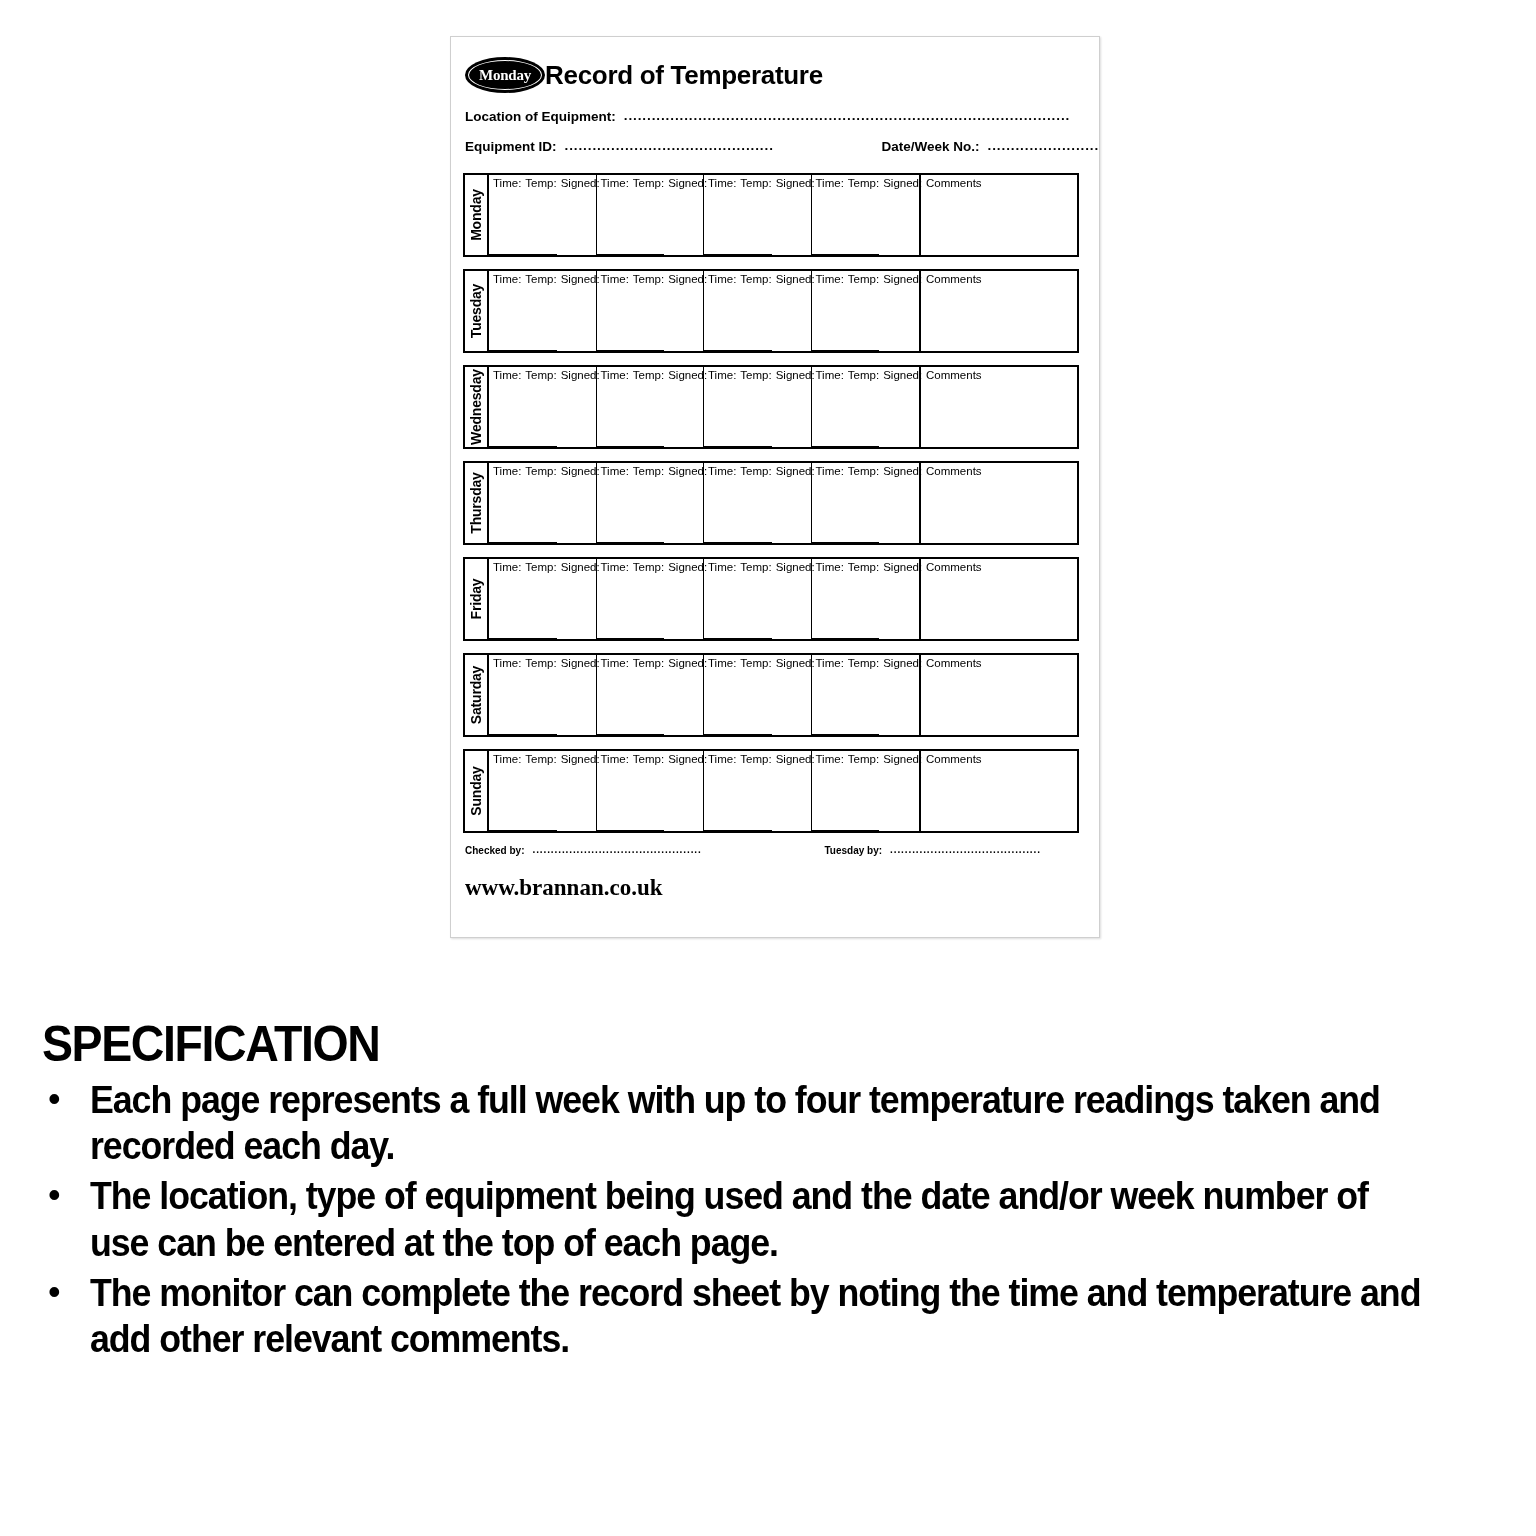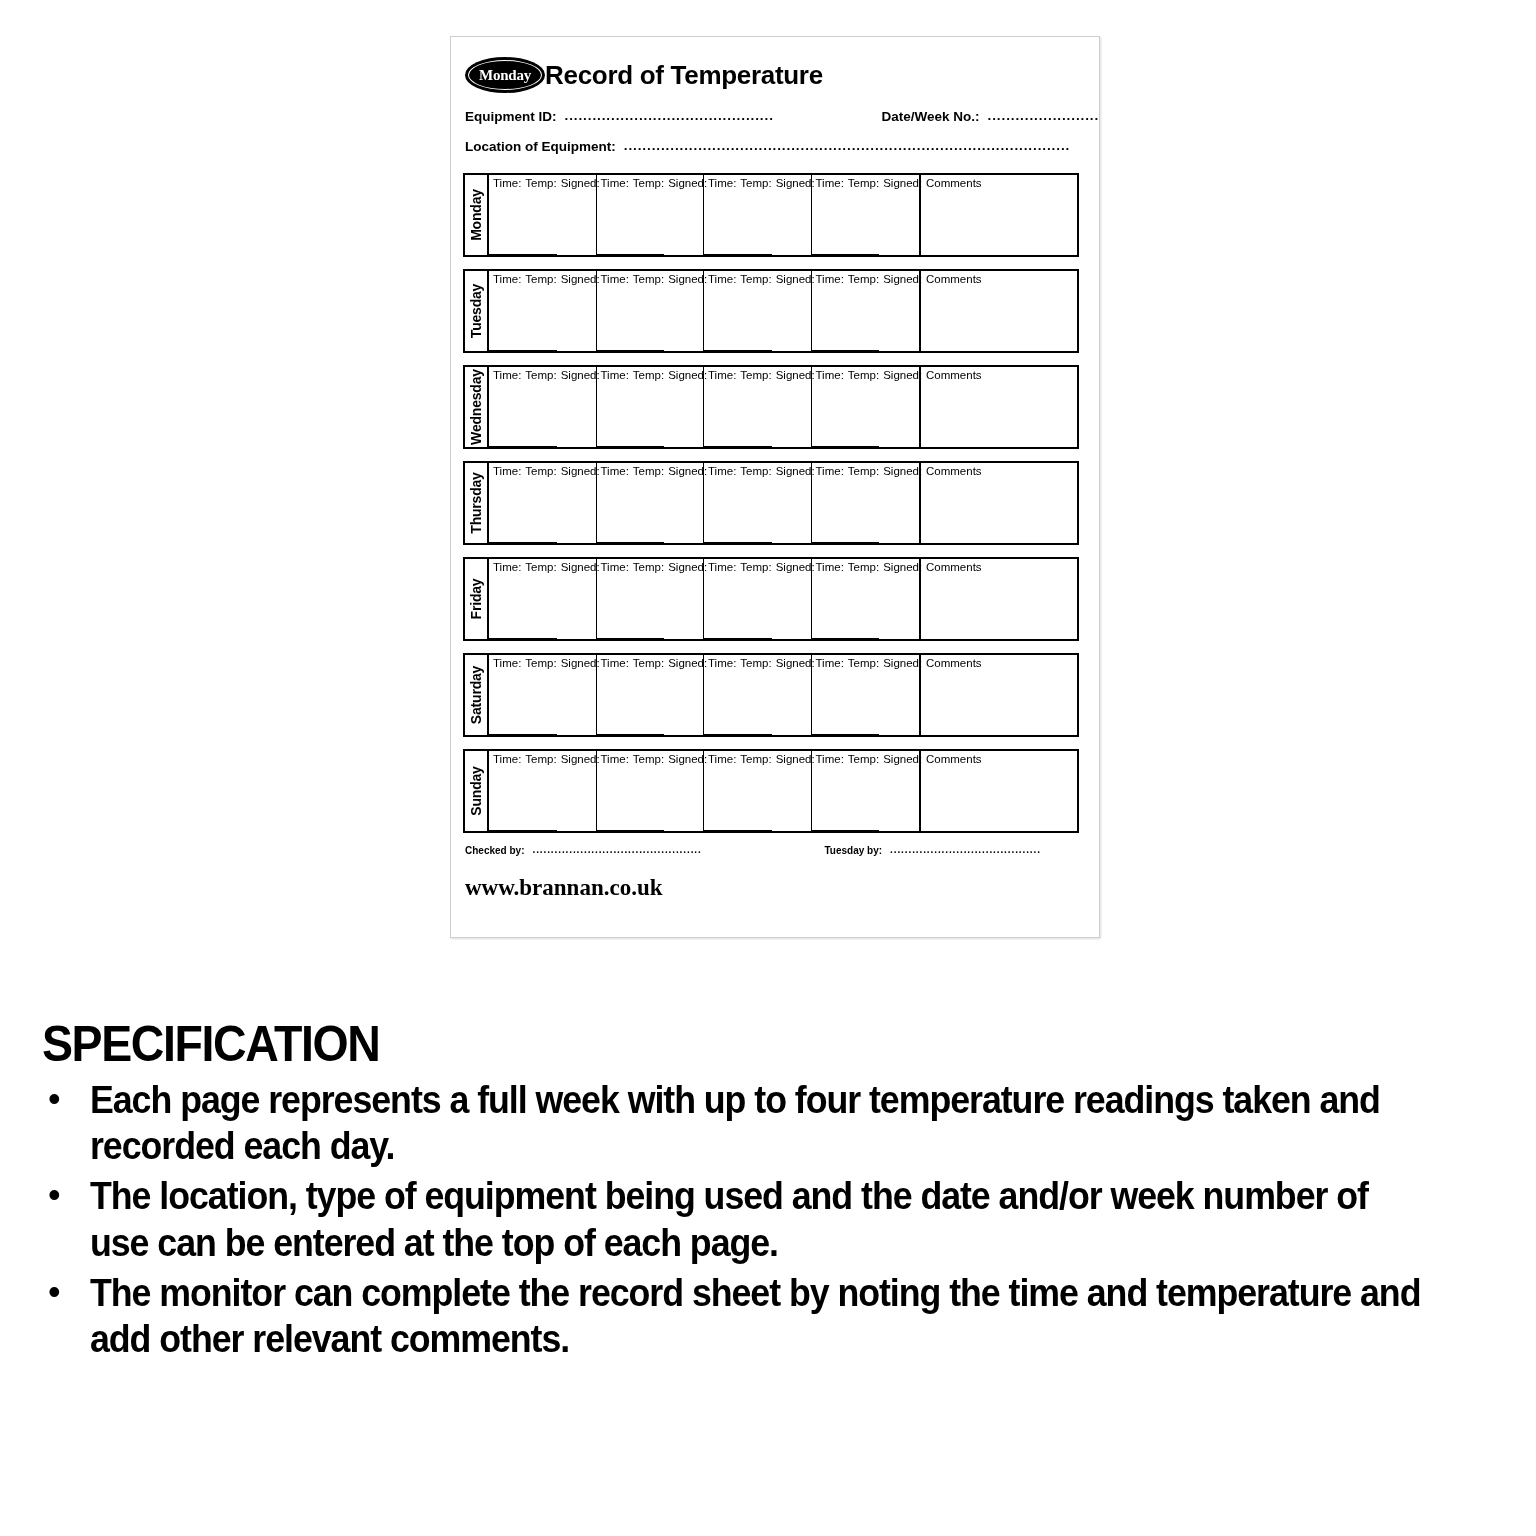--- a/index.html
+++ b/index.html
@@ -247,29 +247,29 @@
 
   <div class="card-header">
     <div id="brand-logo">
       <span id="brand-logo-text">Monday</span>
     </div>
     <div id="doc-title">Record of Temperature</div>
   </div>
 
   <div class="meta-rows">
     <div class="meta-row">
+      <span class="meta-label">Location of Equipment:</span>
+      <span class="dots dots-fill">................................................................................................</span>
+    </div>
+    <div class="meta-row">
       <span class="meta-label">Equipment ID:</span>
       <span class="dots dots-w1">.............................................</span>
       <span class="meta-gap"></span>
       <span class="meta-label">Date/Week No.:</span>
       <span class="dots dots-w4">........................</span>
-    </div>
-    <div class="meta-row">
-      <span class="meta-label">Location of Equipment:</span>
-      <span class="dots dots-fill">................................................................................................</span>
     </div>
   </div>
 
   <div id="day-blocks">
       <div class="day-block">
         <div class="day-label-cell">
           <span class="day-label-text">Monday</span>
         </div>
         <div class="readings">
           <div class="reading-col">

